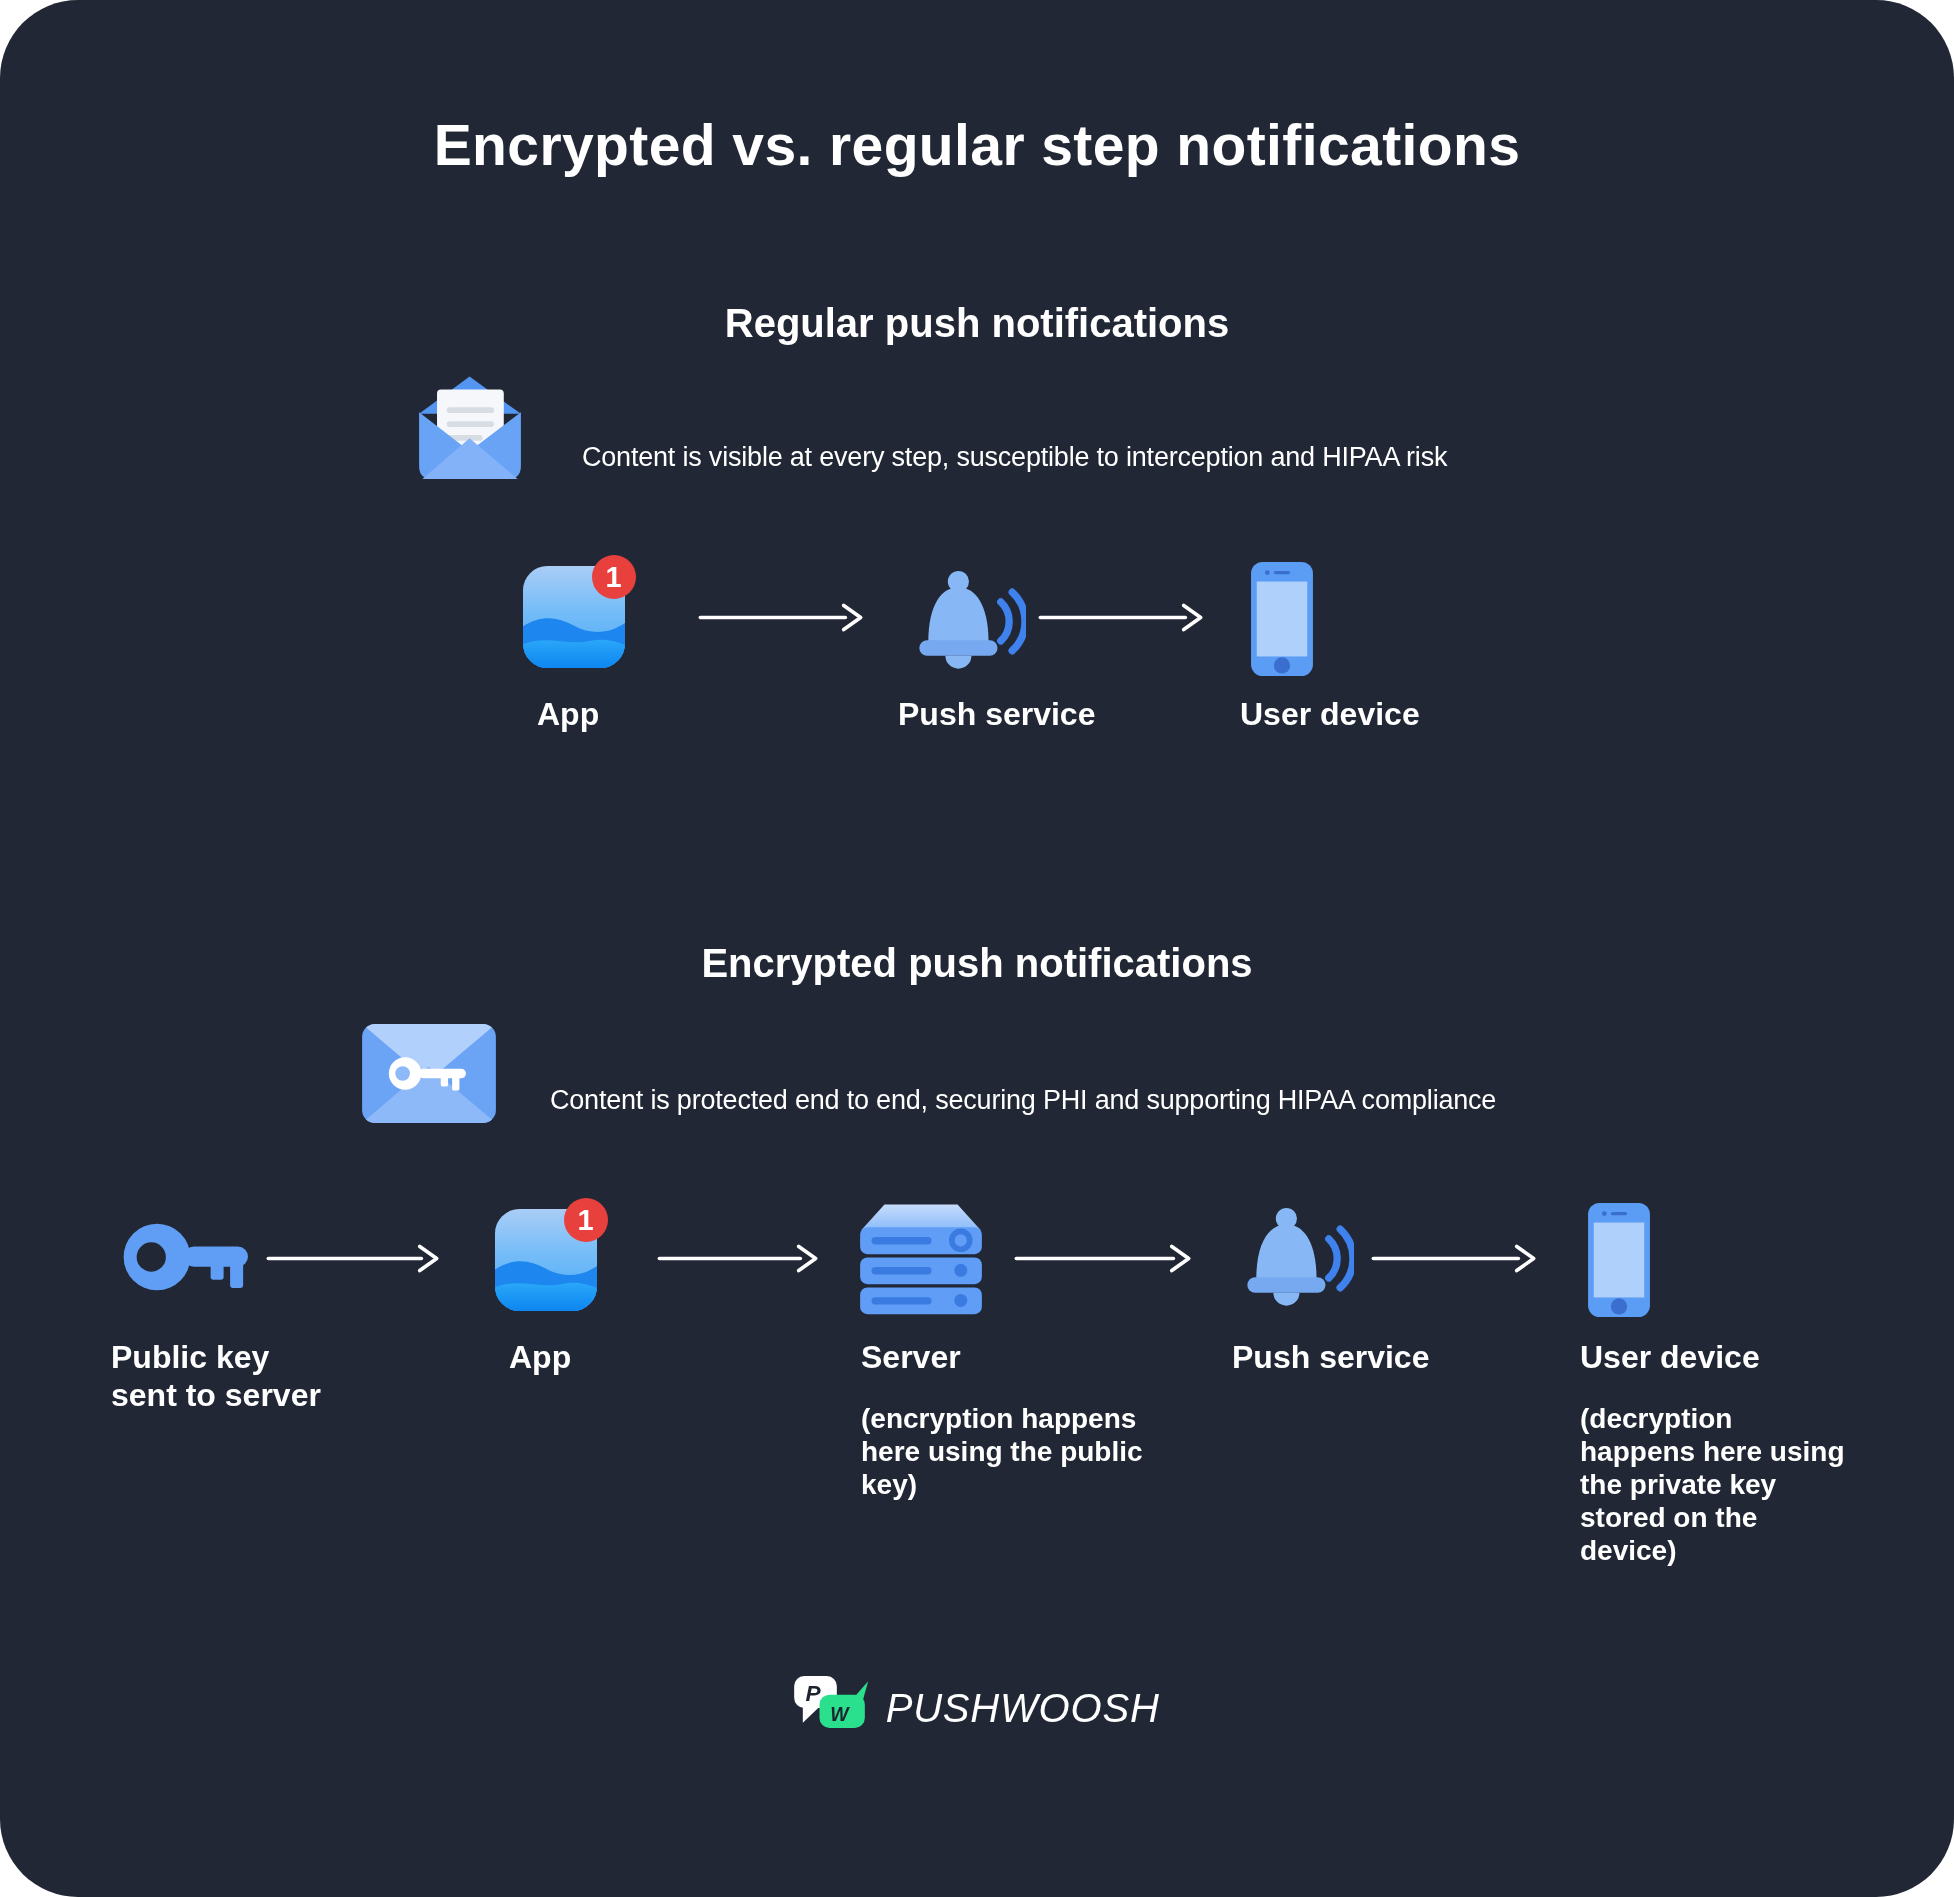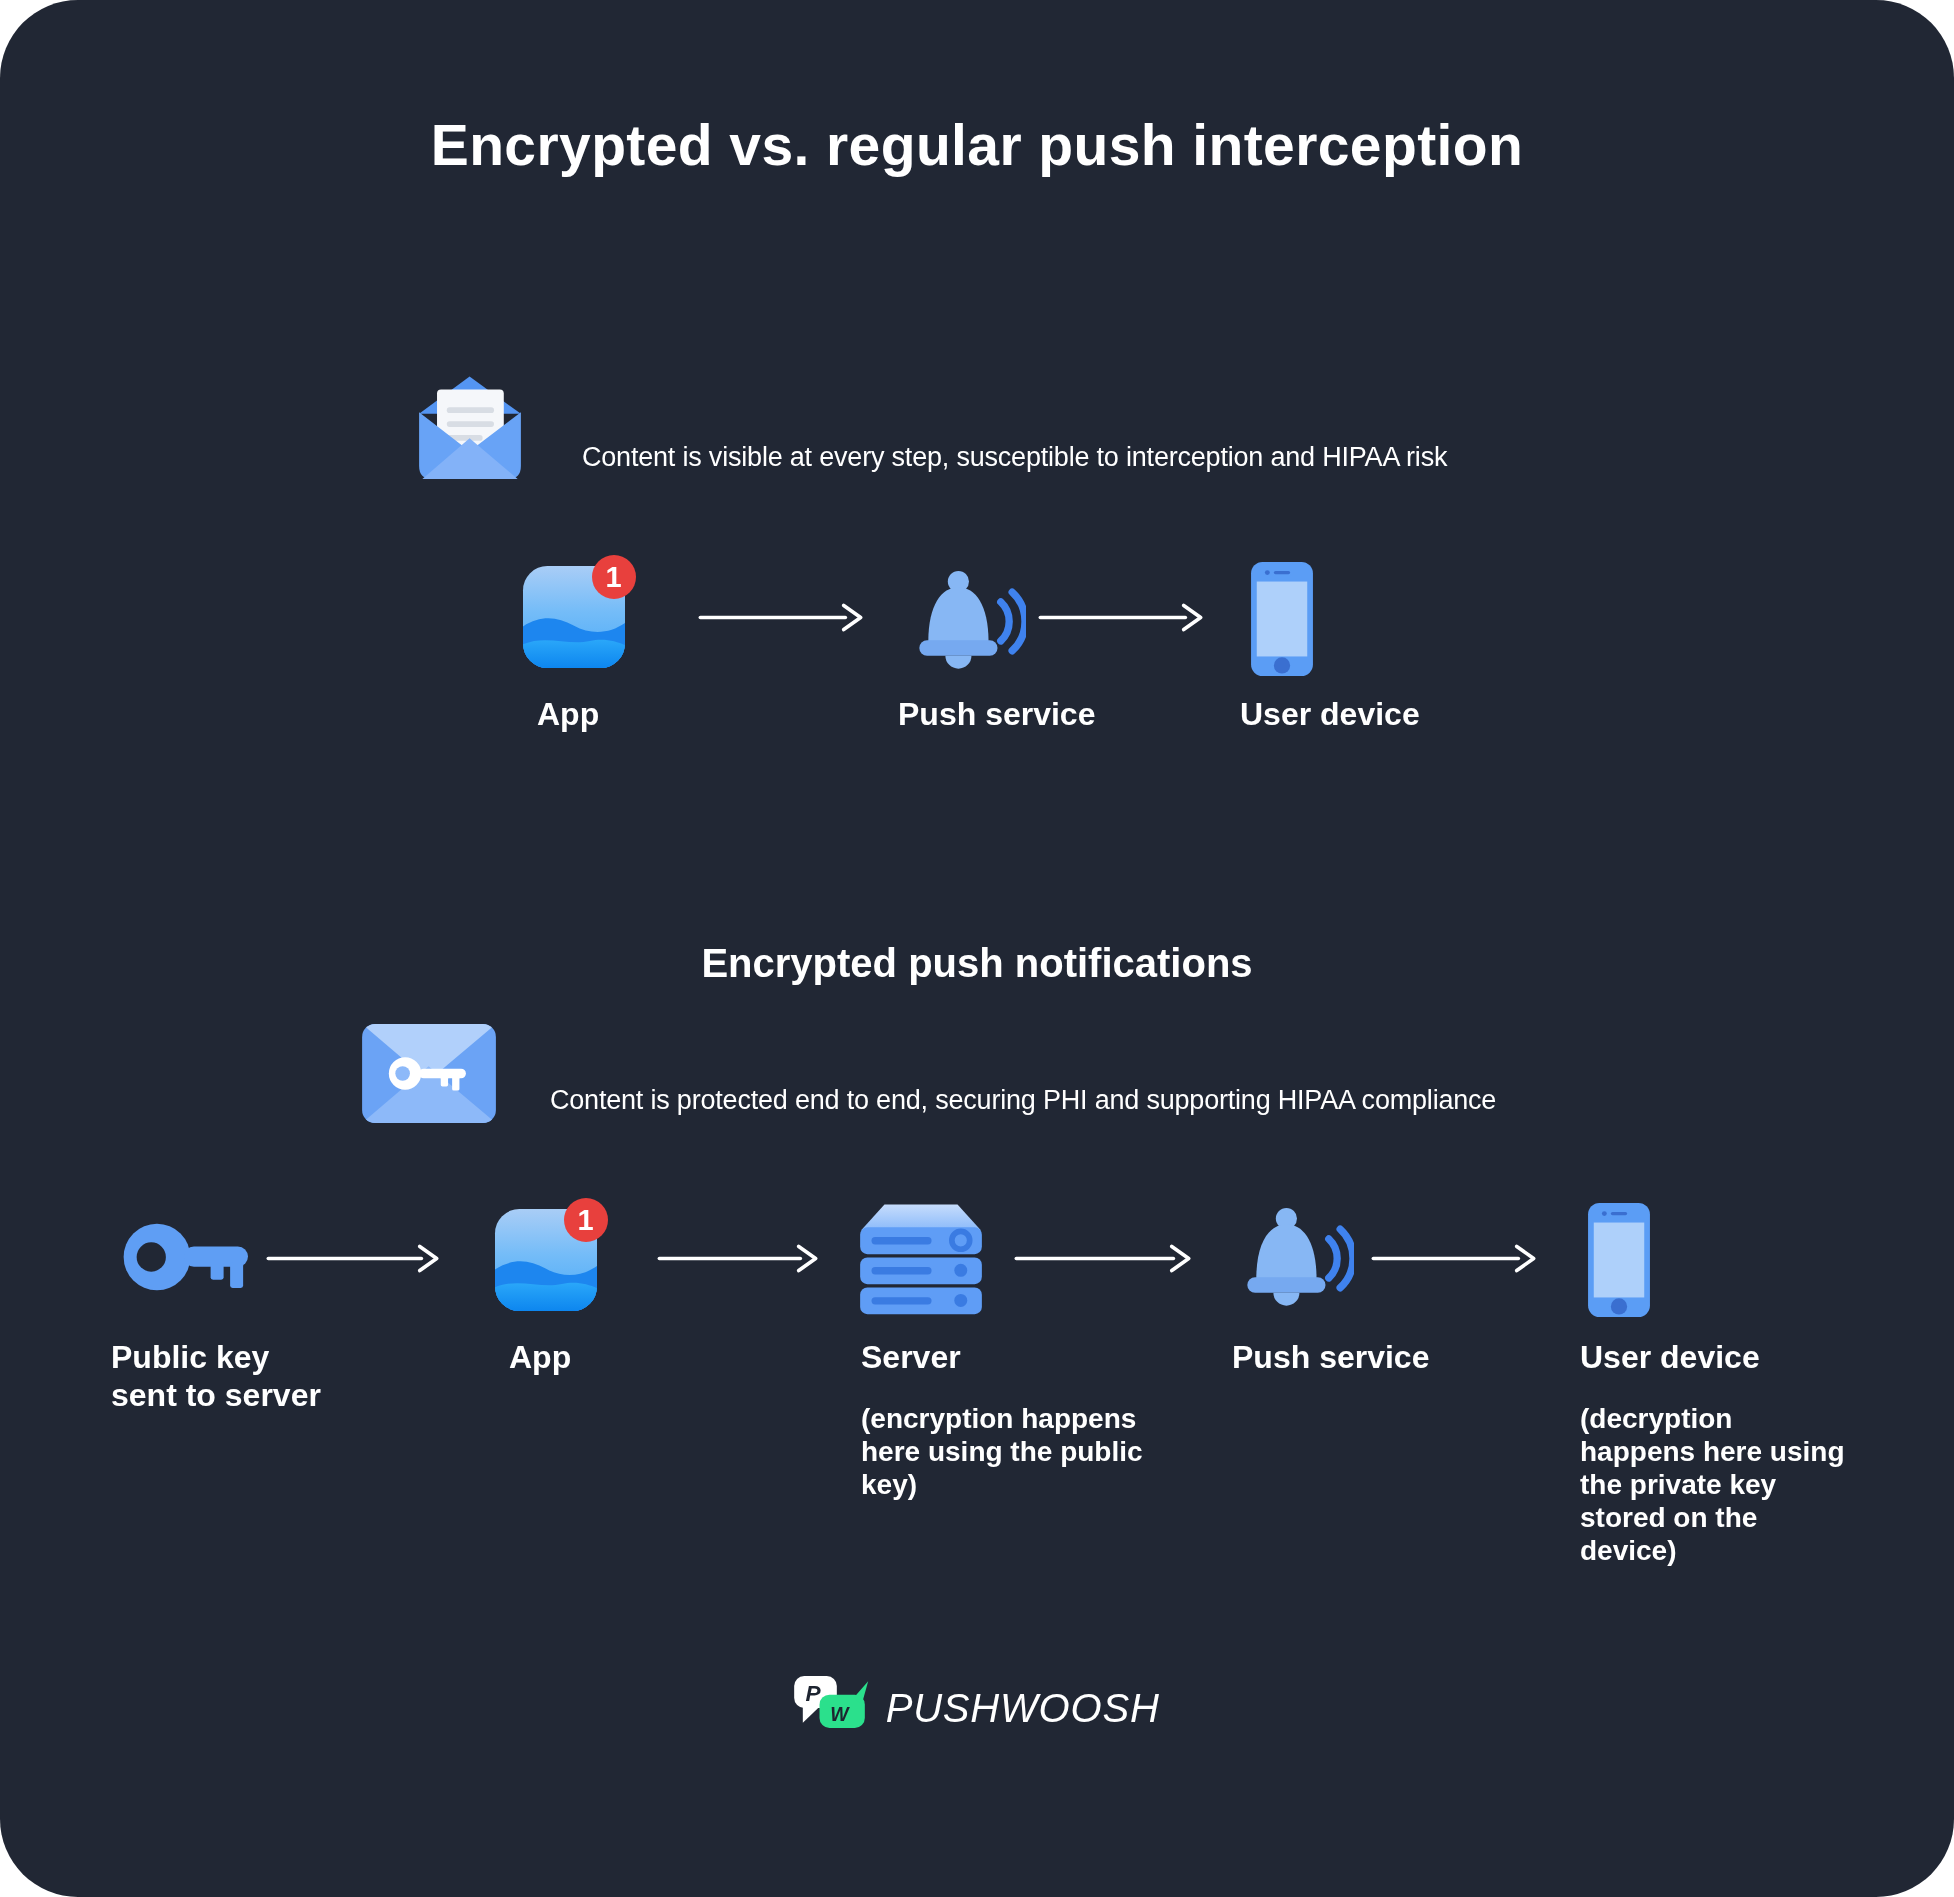--- a/index.html
+++ b/index.html
@@ -35,22 +35,23 @@
     top:1676px;left:0;width:100%;display:flex;align-items:center;
     justify-content:center;gap:16.3px;
   }
   .brand{font-size:40px;font-weight:normal;font-style:italic;letter-spacing:0.8px;}
 </style>
 </head>
 <body>
 
 <div class="panel">
 
-  <h1 class="abs centered title">Encrypted vs. regular push interception</h1>
-
+  <h1 class="abs centered title">Encrypted vs. regular step notifications</h1>
+
+  <h2 class="abs centered heading" style="top:301px">Regular push notifications</h2>
 
   <div class="abs" style="left:414px;top:365px">
     <svg width="112" height="114" viewBox="0 0 137 140">
       <polygon points="6,60 68,14 131,60" fill="#5495f2"></polygon>
       <rect x="28" y="30" width="82" height="100" rx="5" fill="#f5f7fa"></rect>
       <rect x="40" y="52" width="58" height="7" rx="3.5" fill="#d8dde4"></rect>
       <rect x="40" y="69" width="58" height="7" rx="3.5" fill="#d8dde4"></rect>
       <rect x="40" y="86" width="44" height="7" rx="3.5" fill="#d8dde4"></rect>
       <path d="M6,58 L6,124 Q6,140 22,140 L115,140 Q131,140 131,124 L131,58 L68,106 Z" fill="#68a3f6"></path>
       <polygon points="10,140 68,90 127,140" fill="#83b2f8"></polygon>

